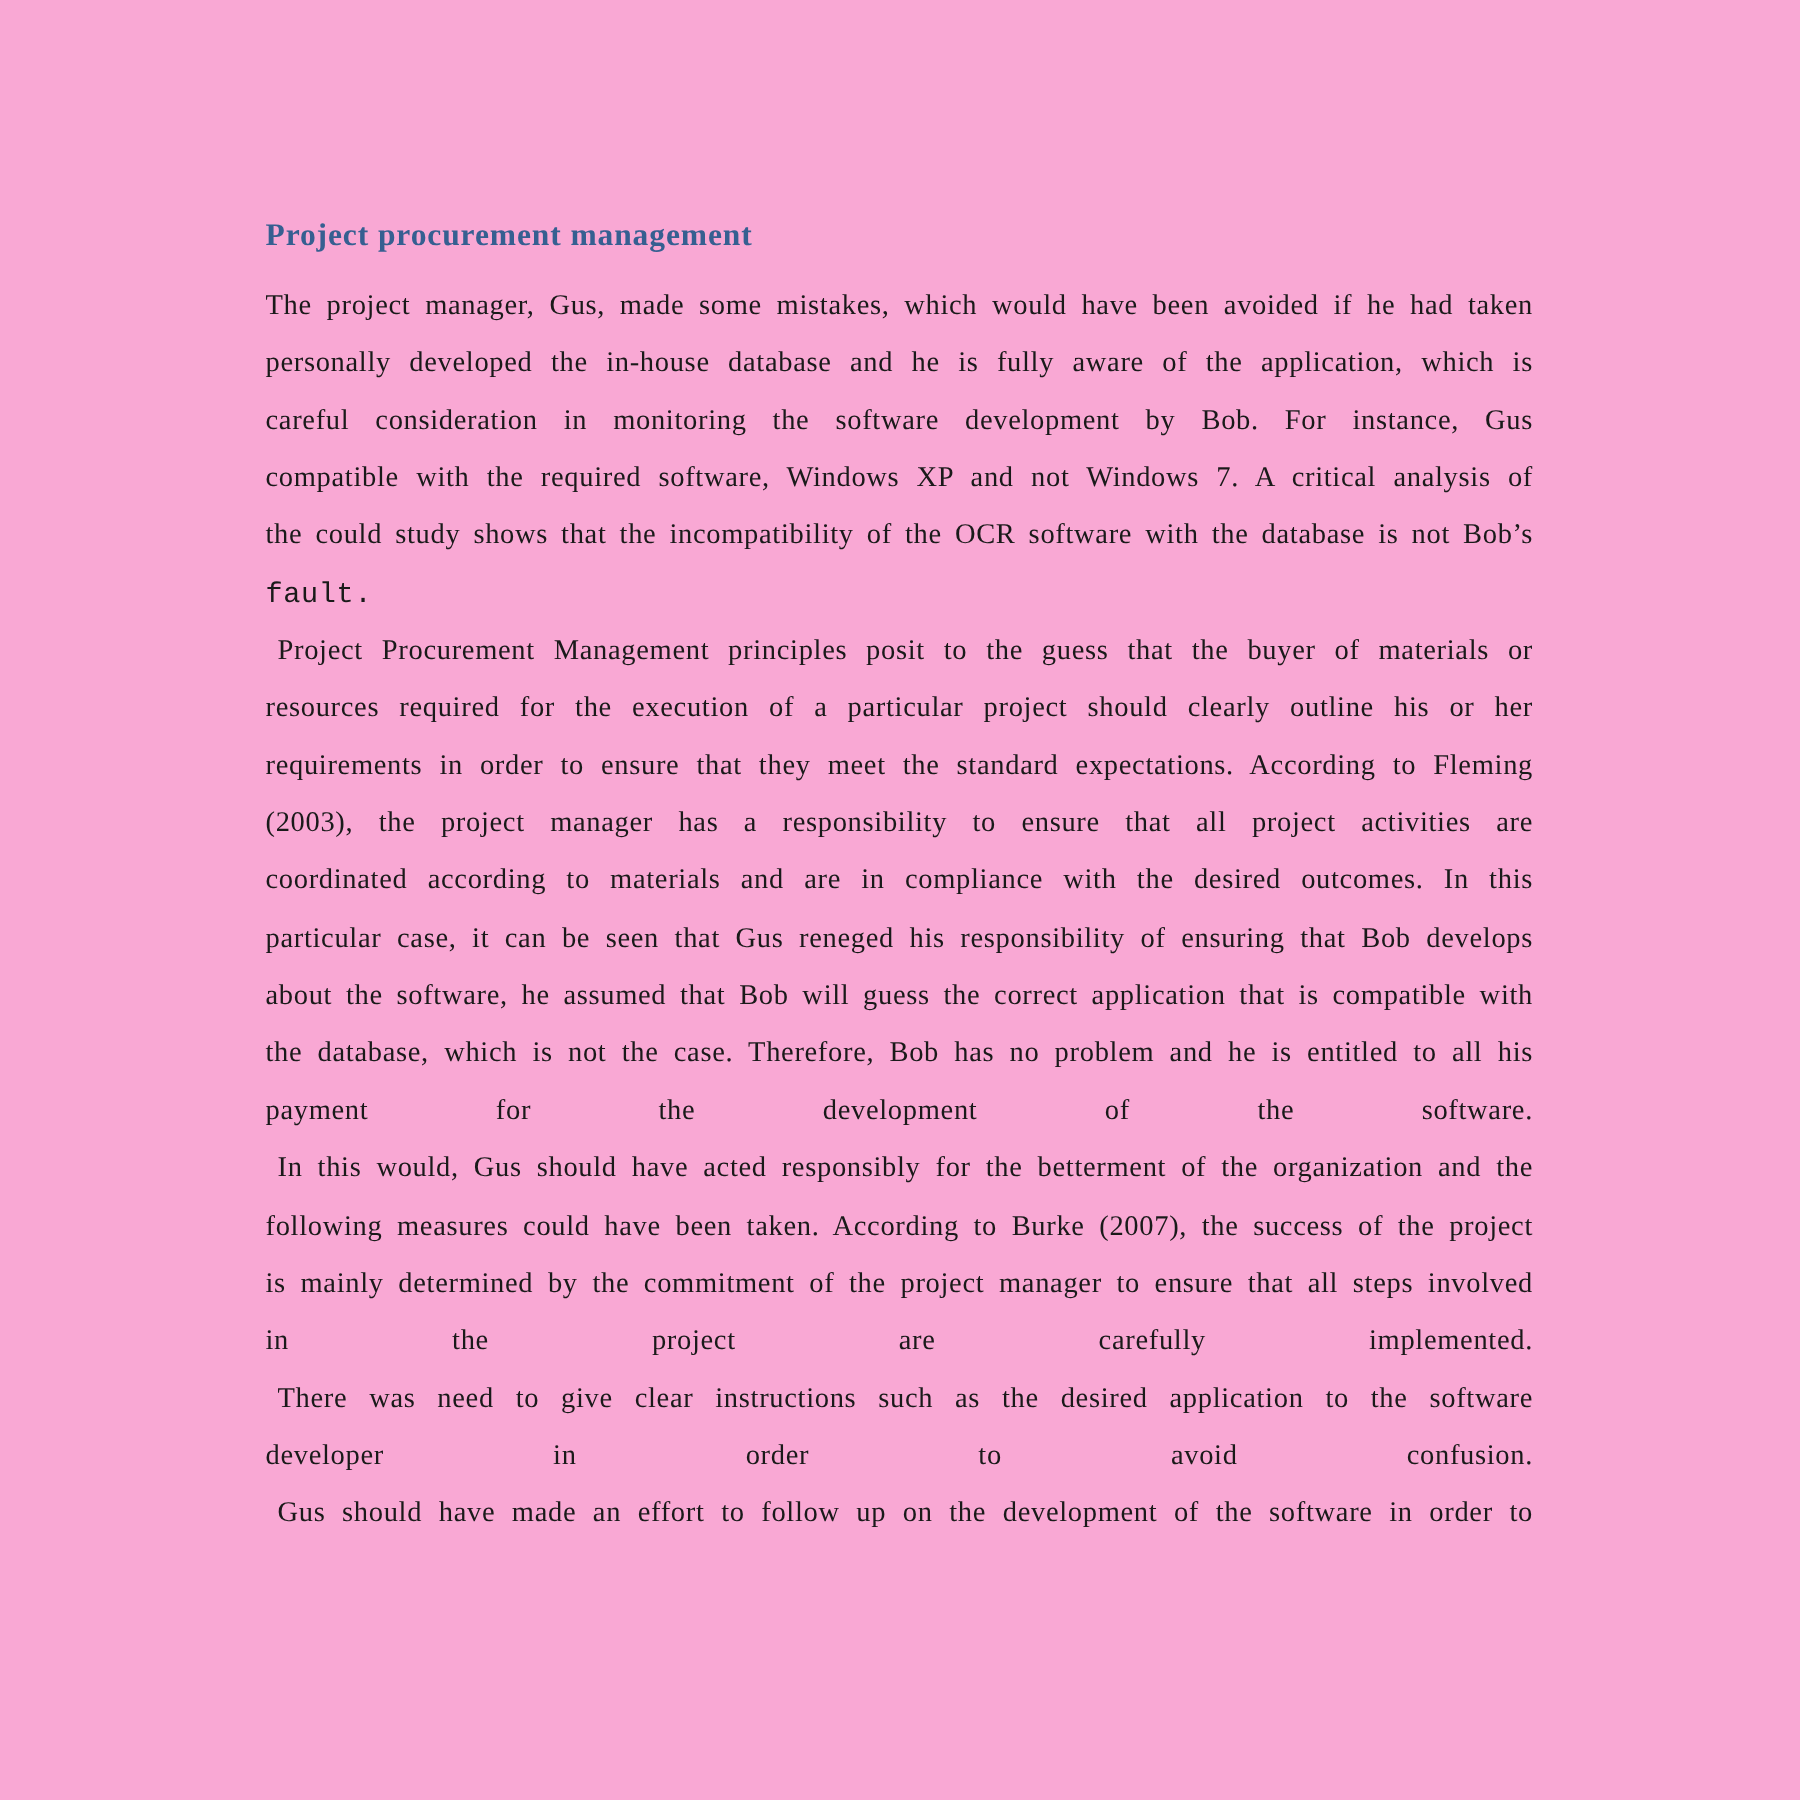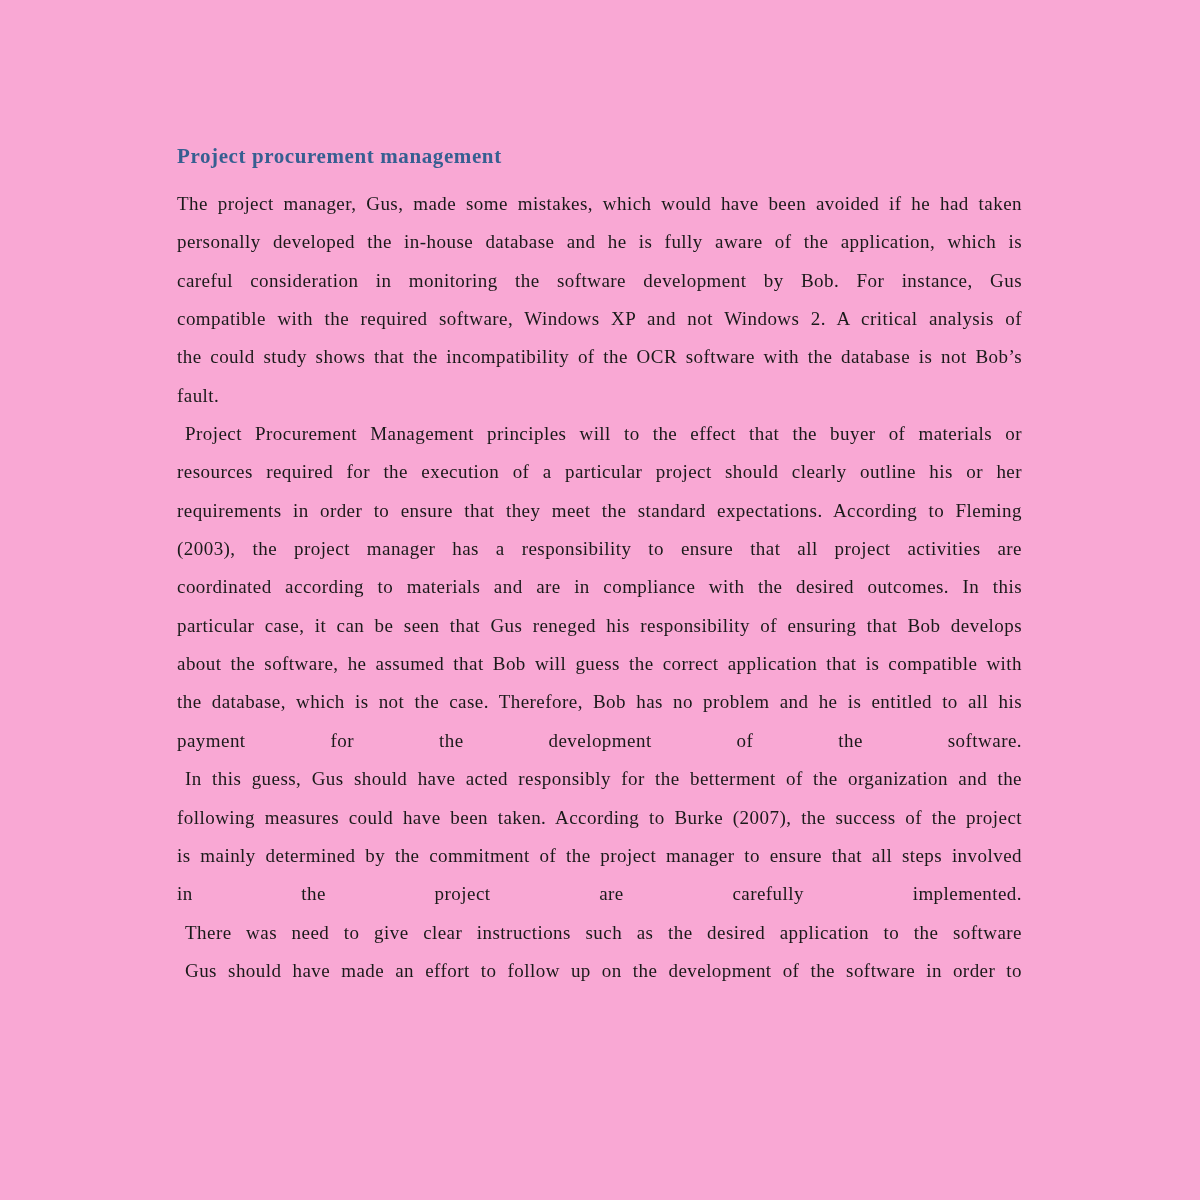--- a/index.html
+++ b/index.html
@@ -44,46 +44,48 @@
     .line {
       height: 38.35px;
       line-height: 28px;
       text-align: justify;
       text-align-last: justify;
       white-space: nowrap;
       overflow: visible;
     }
     .line.last {
       text-align-last: left;
+      font-family: Liberation Mono, monospace;
     }
     .line.indent {
       padding-left: 8px;
     }
   </style>
 </head>
 <body>
 
 <div class="page">
   <h2 class="heading">Project procurement management</h2>
   <div class="body-text" id="body-text">
       <div class="line">The project manager, Gus, made some mistakes, which would have been avoided if he had taken</div>
       <div class="line">personally developed the in-house database and he is fully aware of the application, which is</div>
       <div class="line">careful consideration in monitoring the software development by Bob. For instance, Gus</div>
-      <div class="line">compatible with the required software, Windows XP and not Windows 2. A critical analysis of</div>
+      <div class="line">compatible with the required software, Windows XP and not Windows 7. A critical analysis of</div>
       <div class="line">the could study shows that the incompatibility of the OCR software with the database is not Bob’s</div>
       <div class="line last">fault.</div>
-      <div class="line indent">Project Procurement Management principles will to the effect that the buyer of materials or</div>
+      <div class="line indent">Project Procurement Management principles posit to the guess that the buyer of materials or</div>
       <div class="line">resources required for the execution of a particular project should clearly outline his or her</div>
       <div class="line">requirements in order to ensure that they meet the standard expectations. According to Fleming</div>
       <div class="line">(2003), the project manager has a responsibility to ensure that all project activities are</div>
       <div class="line">coordinated according to materials and are in compliance with the desired outcomes. In this</div>
       <div class="line">particular case, it can be seen that Gus reneged his responsibility of ensuring that Bob develops</div>
       <div class="line">about the software, he assumed that Bob will guess the correct application that is compatible with</div>
       <div class="line">the database, which is not the case. Therefore, Bob has no problem and he is entitled to all his</div>
       <div class="line">payment for the development of the software.</div>
-      <div class="line indent">In this guess, Gus should have acted responsibly for the betterment of the organization and the</div>
+      <div class="line indent">In this would, Gus should have acted responsibly for the betterment of the organization and the</div>
       <div class="line">following measures could have been taken. According to Burke (2007), the success of the project</div>
       <div class="line">is mainly determined by the commitment of the project manager to ensure that all steps involved</div>
       <div class="line">in the project are carefully implemented.</div>
       <div class="line indent">There was need to give clear instructions such as the desired application to the software</div>
+      <div class="line">developer in order to avoid confusion.</div>
       <div class="line indent">Gus should have made an effort to follow up on the development of the software in order to</div>
     </div>
 </div>
 
 </body></html>

